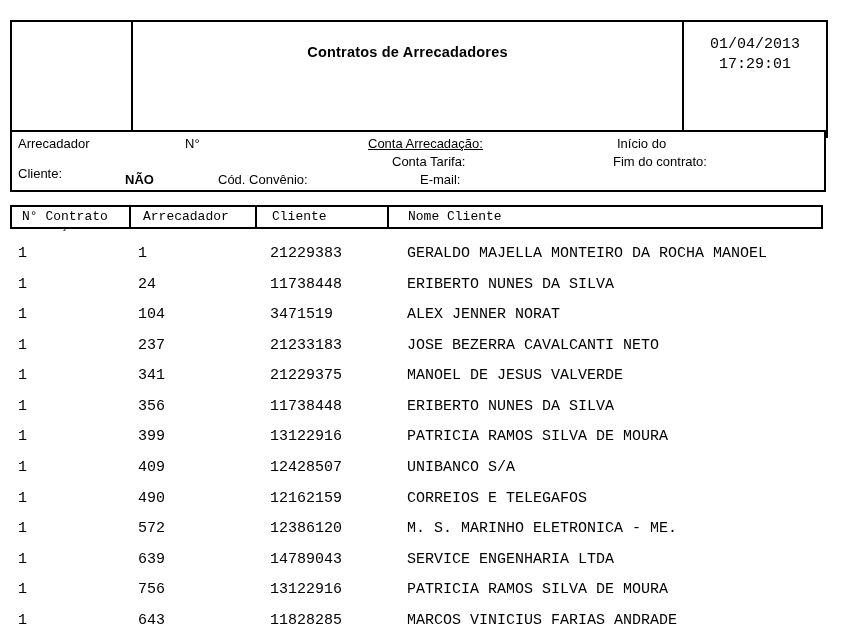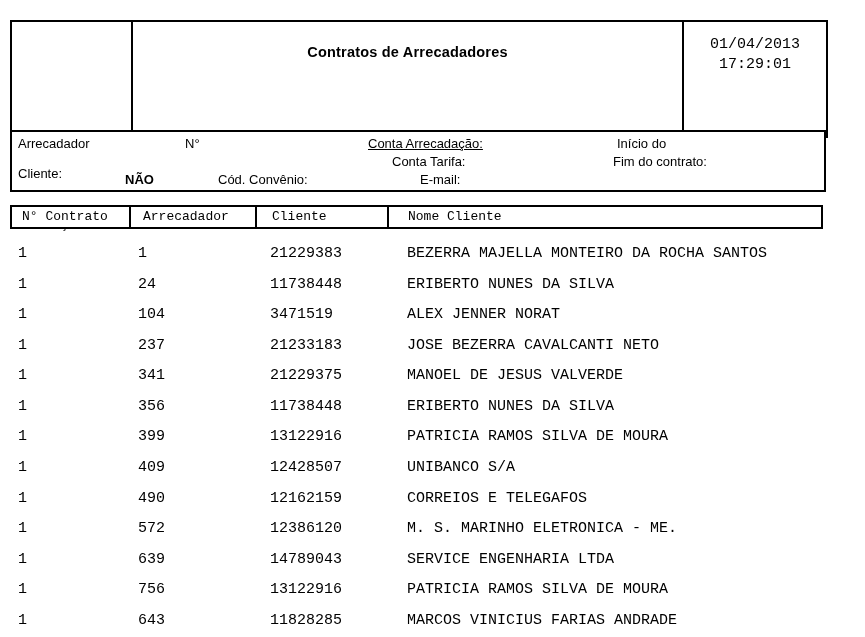--- a/index.html
+++ b/index.html
@@ -161,21 +161,21 @@
     <span class="th-label h1">Arrecadador</span>
     <span class="th-label h2">Cliente</span>
     <span class="th-label h3">Nome Cliente</span>
   </div>
 
   <div class="rows-area">
     <div class="data-row">
       <span class="cell contrato">1</span>
       <span class="cell arrecadador">1</span>
       <span class="cell cliente">21229383</span>
-      <span class="cell nome">BEZERRA MAJELLA MONTEIRO DA ROCHA SANTOS</span>
+      <span class="cell nome">GERALDO MAJELLA MONTEIRO DA ROCHA MANOEL</span>
     </div>
 
     <div class="data-row">
       <span class="cell contrato">1</span>
       <span class="cell arrecadador">24</span>
       <span class="cell cliente">11738448</span>
       <span class="cell nome">ERIBERTO NUNES DA SILVA</span>
     </div>
 
     <div class="data-row">

